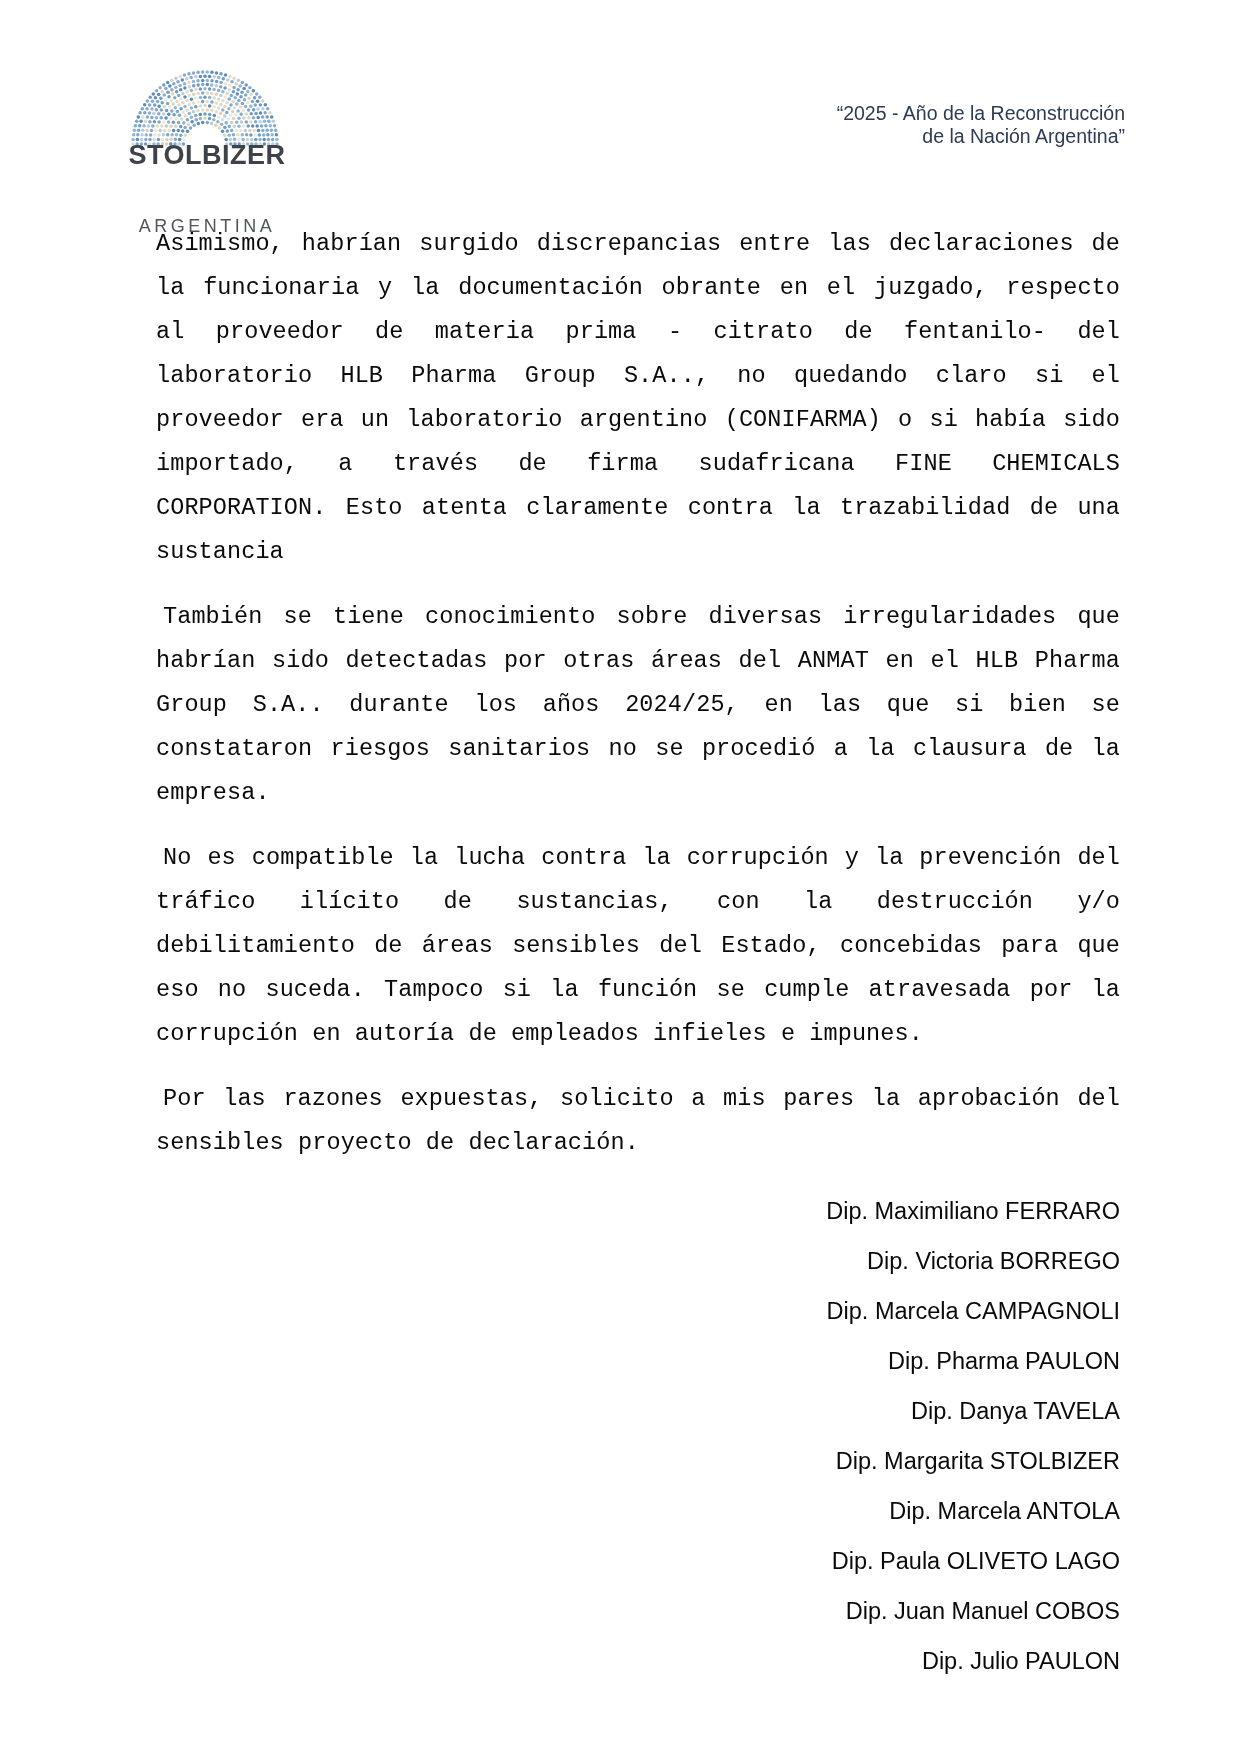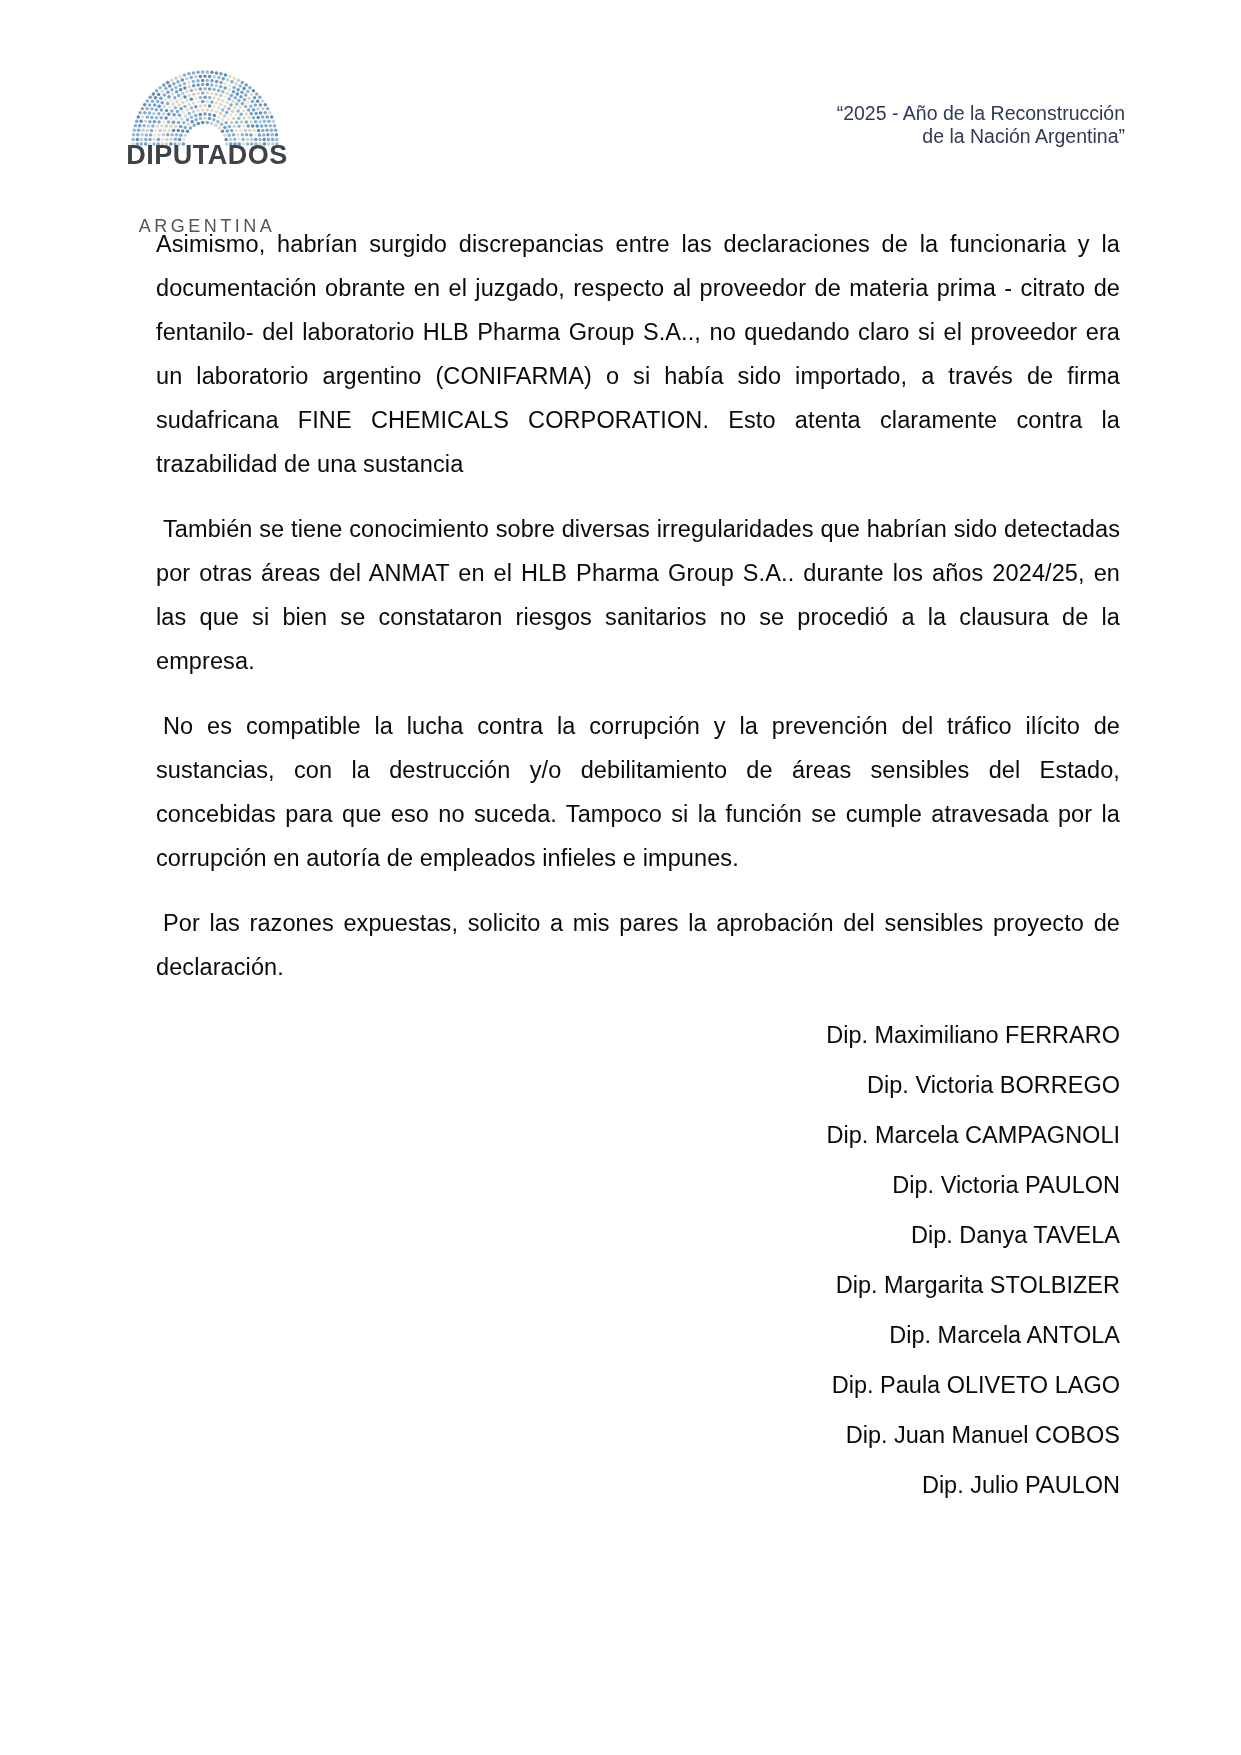--- a/index.html
+++ b/index.html
@@ -33,20 +33,21 @@
   
   .doc-body{
     position:absolute;left:156px;top:222px;width:964px;
   }
   .doc-body p{
     margin:0 0 21px 0;
     font-size:23.5px;
     line-height:44px;
     text-align:justify;
     letter-spacing:0.1px;
+    font-family:Liberation Mono, monospace;
   }
   .doc-body p.indented{text-indent:7px;}
   
   .signatures{
     margin-top:5px;
     width:964px;
     text-align:right;
   }
   .signature-line{
     font-size:23.5px;
@@ -483,40 +484,40 @@
         <circle cx="73.7" cy="54.5" r="1.75" fill="#5d8cb8"></circle>
         <circle cx="78.3" cy="54.5" r="1.75" fill="#7fa8cd"></circle>
         <circle cx="82.7" cy="55.5" r="1.75" fill="#b9cdde"></circle>
         <circle cx="86.8" cy="57.3" r="1.75" fill="#d9d2bd"></circle>
         <circle cx="90.5" cy="59.9" r="1.75" fill="#ded8c2"></circle>
         <circle cx="93.5" cy="63.3" r="1.75" fill="#5d8cb8"></circle>
         <circle cx="95.7" cy="67.2" r="1.75" fill="#ded8c2"></circle>
         <circle cx="97.1" cy="71.5" r="1.75" fill="#5d8cb8"></circle>
         <circle cx="97.6" cy="76.0" r="1.75" fill="#b9cdde"></circle>
       </svg>
-    <div class="logo-title">DIPUTADOS</div>
+    <div class="logo-title">STOLBIZER</div>
     <div class="logo-subtitle">ARGENTINA</div>
   </div>
 
   <div class="slogan" style="color: rgb(47, 59, 82);">
     <div>“2025 - Año de la Reconstrucción</div>
     <div>de la Nación Argentina”</div>
   </div>
 
   <div class="doc-body">
     <p>Asimismo, habrían surgido discrepancias entre las declaraciones de la funcionaria y la documentación obrante en el juzgado, respecto al proveedor de materia prima - citrato de fentanilo- del laboratorio HLB Pharma Group S.A.., no quedando claro si el proveedor era un laboratorio argentino (CONIFARMA) o si había sido importado, a través de firma sudafricana FINE CHEMICALS CORPORATION. Esto atenta claramente contra la trazabilidad de una sustancia</p>
     <p class="indented">También se tiene conocimiento sobre diversas irregularidades que habrían sido detectadas por otras áreas del ANMAT en el HLB Pharma Group S.A.. durante los años 2024/25, en las que si bien se constataron riesgos sanitarios no se procedió a la clausura de la empresa.</p>
     <p class="indented">No es compatible la lucha contra la corrupción y la prevención del tráfico ilícito de sustancias, con la destrucción y/o debilitamiento de áreas sensibles del Estado, concebidas para que eso no suceda. Tampoco si la función se cumple atravesada por la corrupción en autoría de empleados infieles e impunes.</p>
     <p class="indented">Por las razones expuestas, solicito a mis pares la aprobación del sensibles proyecto de declaración.</p>
 
     <div class="signatures">
       <div class="signature-line">Dip. Maximiliano FERRARO</div>
       <div class="signature-line">Dip. Victoria BORREGO</div>
       <div class="signature-line">Dip. Marcela CAMPAGNOLI</div>
-      <div class="signature-line">Dip. Victoria PAULON</div>
+      <div class="signature-line">Dip. Pharma PAULON</div>
       <div class="signature-line">Dip. Danya TAVELA</div>
       <div class="signature-line">Dip. Margarita STOLBIZER</div>
       <div class="signature-line">Dip. Marcela ANTOLA</div>
       <div class="signature-line">Dip. Paula OLIVETO LAGO</div>
       <div class="signature-line">Dip. Juan Manuel COBOS</div>
       <div class="signature-line">Dip. Julio PAULON</div>
     </div>
   </div>
 
 </div>

